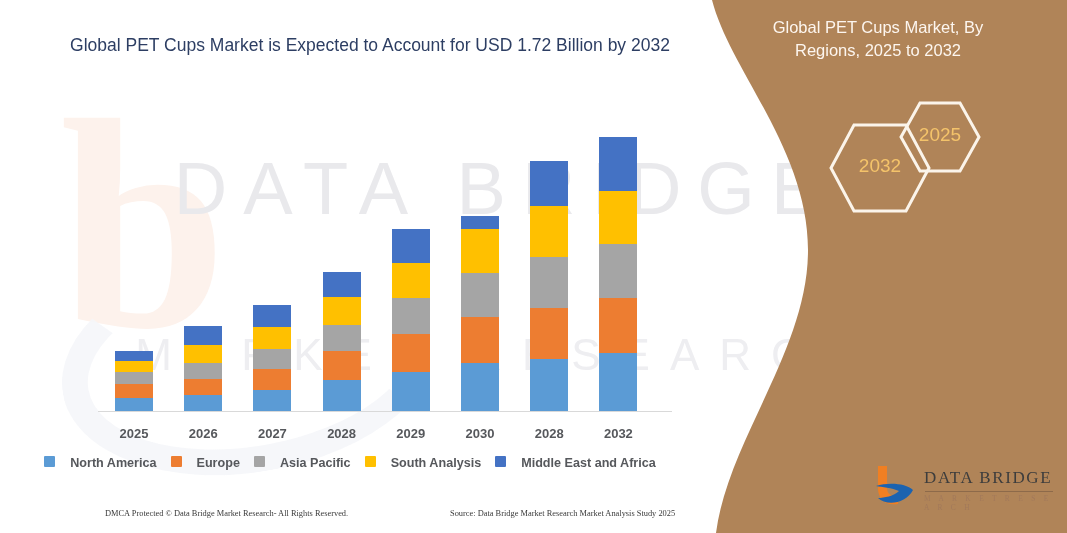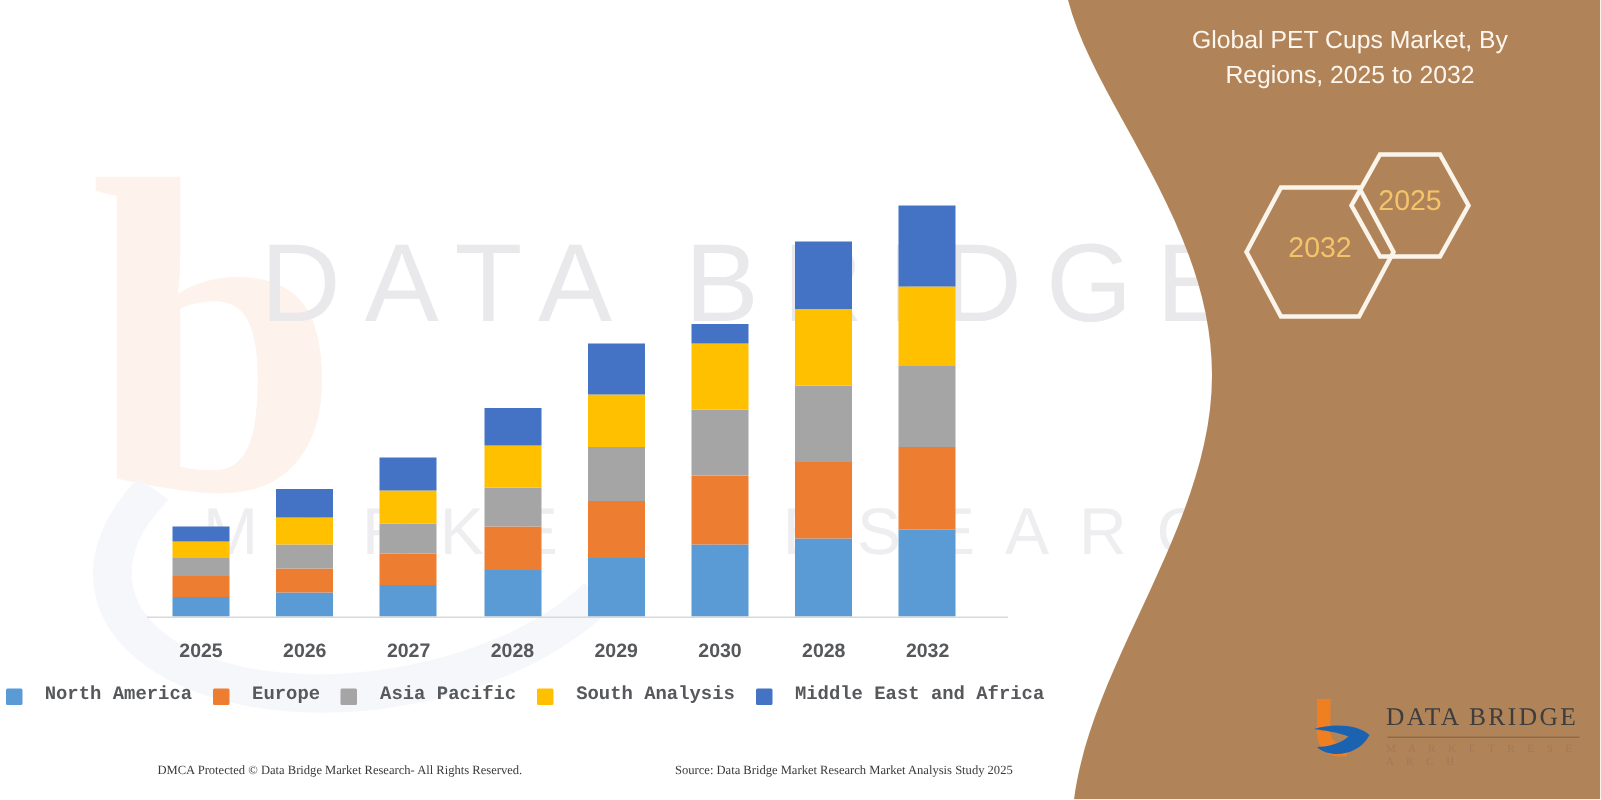--- a/index.html
+++ b/index.html
@@ -34,21 +34,21 @@
     transform:rotate(-10deg);opacity:.9;
   }
 
   
   .tan-panel{
     position:absolute;left:690px;top:0;width:377px;height:533px;z-index:3;
   }
   .tan-panel svg{display:block;}
 
   .panel-title{
-    position:absolute;z-index:4;left:766px;top:16px;width:268px;
+    position:absolute;z-index:4;left:744px;top:16px;width:268px;
     text-align:center;color:#fdf6ef;font-size:16.5px;line-height:1.42;
     font-weight:400;
   }
   .hex-wrap{position:absolute;z-index:4;left:820px;top:100px;width:200px;height:110px;}
   .hex{position:absolute;}
   .hex svg{display:block;overflow:visible;}
   .hex .hex-label{
     position:absolute;width:100%;text-align:center;
     color:#f4c36a;font-weight:400;
   }
@@ -83,39 +83,40 @@
     position:absolute;z-index:2;left:98px;top:411px;width:574px;height:1px;background:#d9d9d9;
   }
   .xlab{
     position:absolute;z-index:2;width:60px;text-align:center;top:426px;
     font-size:13px;font-weight:700;color:#56585c;
   }
   .legend{
     position:absolute;z-index:2;left:0;top:456px;width:700px;
     display:flex;justify-content:center;align-items:center;gap:14px;
   }
-  .lg-item{display:flex;align-items:flex-end;gap:15px;font-family:Liberation Mono, monospace;}
+  .lg-item{display:flex;align-items:flex-start;gap:15px;}
   .lg-sw{width:11px;height:11px;border-radius:1px;}
   .lg-tx{font-size:12.6px;font-weight:700;color:#56585c;white-space:nowrap;}
 
   .footer{position:absolute;z-index:2;top:509px;font-size:8.4px;color:#3a3a3a;
           font-family:"Liberation Serif", serif;white-space:nowrap;margin-left:22px;}
   .footer-left{left:83px;}
   .footer-right{left:428px;}
 </style>
 </head>
 <body>
 
 <div id="root">
 
   <div class="wm wm-b">b</div>
   <div class="wm wm-swoosh"></div>
   <div class="wm wm-text">DATA BRIDGE</div>
   <div class="wm wm-text2">MARKET RESEARCH</div>
 
+  <div class="chart-title">Global PET Cups Market is Expected to Account for USD 1.72 Billion by 2032</div>
 
   <div class="plot" id="plot">
       <div class="bar" style="left: 115px; top: 351px; height: 60px;">
         <div class="seg" style="background: rgb(91, 155, 213); height: 13px; bottom: 0px; position: absolute;"></div>
         <div class="seg" style="background: rgb(237, 125, 49); height: 14px; bottom: 13px; position: absolute;"></div>
         <div class="seg" style="background: rgb(165, 165, 165); height: 12px; bottom: 27px; position: absolute;"></div>
         <div class="seg" style="background: rgb(255, 192, 0); height: 11px; bottom: 39px; position: absolute;"></div>
         <div class="seg" style="background: rgb(68, 114, 196); height: 10px; bottom: 50px; position: absolute;"></div>
       </div>
       <div class="bar" style="left: 184.2px; top: 326px; height: 85px;">

